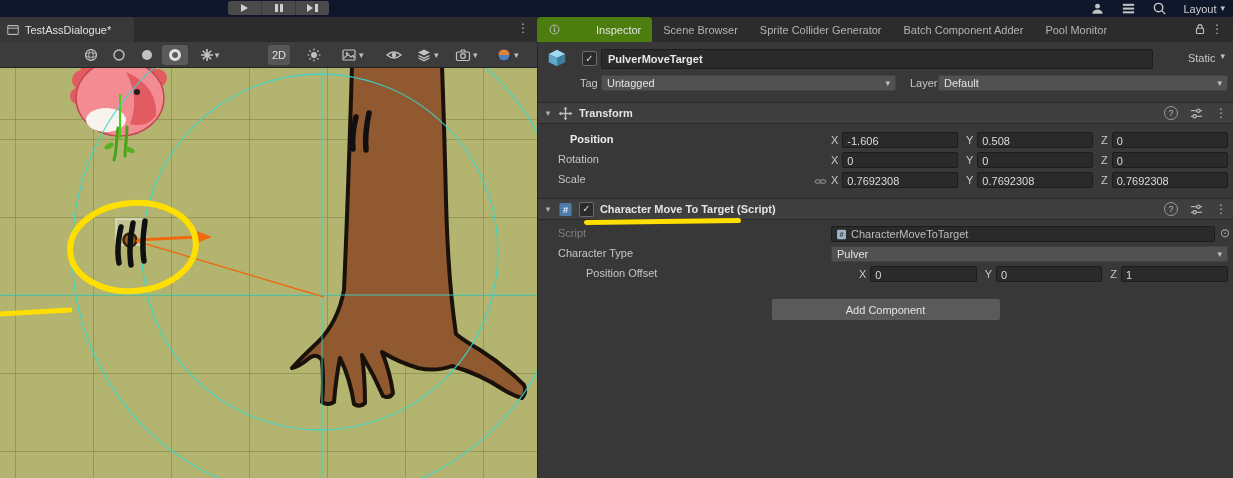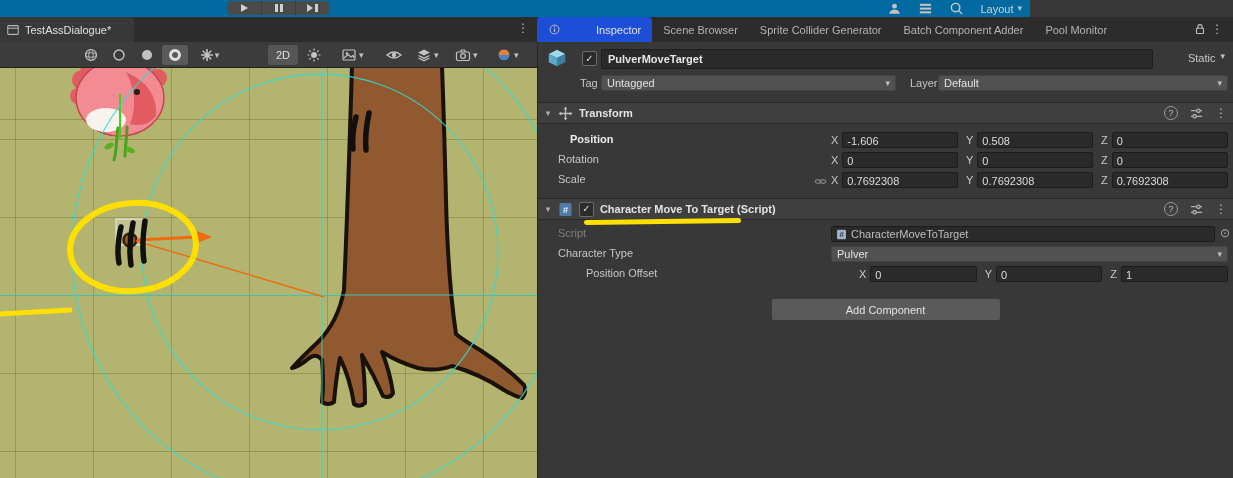--- a/index.html
+++ b/index.html
@@ -1,50 +1,50 @@
 <!DOCTYPE html>
 <html><head>
 <meta charset="utf-8">
 <style>
   html,body{margin:0;padding:0;background:#222;}
   #app{position:relative;width:1233px;height:478px;background:#383838;overflow:hidden;
        font-family:"Liberation Sans",sans-serif;font-size:11px;color:#d2d2d2;
        -webkit-user-select:none;user-select:none;}
 
   
-  #topbar{position:absolute;left:0;top:0;width:1030px;height:17px;background:#0369a1;border-bottom:7px solid #e5e5e5;}
+  #topbar{position:absolute;left:0;top:0;width:1233px;height:17px;background:#0f172a;border-bottom:7px solid #e5e5e5;}
   #play-group{position:absolute;left:228px;top:1px;display:flex;}
   .pbtn{width:33px;height:14px;background:#4a4a4a;display:flex;align-items:center;justify-content:center;border-right:1px solid #3a3a3a;}
   .pbtn:first-child{border-radius:3px 0 0 3px;}
   .pbtn:last-child{border-radius:0 3px 3px 0;border-right:none;}
   .tri{width:0;height:0;border-left:7px solid #cfcfcf;border-top:4px solid transparent;border-bottom:4px solid transparent;}
   .tri.small{border-left-width:6px;}
   .pausebars{display:flex;gap:2px;}
   .pausebars i{width:3px;height:8px;background:#cfcfcf;display:block;}
   .stepbar{width:3px;height:8px;background:#cfcfcf;margin-left:2px;}
   #topbar-right{position:absolute;right:8px;top:0;height:17px;display:flex;align-items:center;gap:16px;}
   .caret{font-size:9px;color:#c0c0c0;line-height:1;}
   .layout-group{display:flex;align-items:center;gap:4px;color:#cfcfcf;}
 
   
   #tabrow{position:absolute;left:0;top:17px;width:1233px;height:25px;background:#2c2c2c;}
   #scene-tab{position:absolute;left:0;top:0;height:25px;width:134px;background:#383838;border-radius:0 4px 0 0;
              display:flex;align-items:center;gap:5px;padding-left:6px;box-sizing:border-box;color:#e0e0e0;}
   #scene-tab-kebab{position:absolute;left:517px;top:4px;font-size:12px;color:#bdbdbd;}
   #insp-tabs{position:absolute;left:537px;top:0;height:25px;display:flex;align-items:stretch;}
   .itab{display:flex;align-items:center;gap:5px;padding:0 11px;color:#b3b3b3;white-space:nowrap;}
-  .itab.active{background:#1d4ed8;color:#e2e2e2;border-radius:4px 4px 0 0;gap:35px;}
+  .itab.active{background:#4d7c0f;color:#e2e2e2;border-radius:4px 4px 0 0;gap:35px;}
   #tab-lock{position:absolute;right:26px;top:5px;}
   #tab-kebab{position:absolute;right:10px;top:5px;font-size:12px;color:#bdbdbd;}
 
   
   #scene-toolbar{position:absolute;left:0;top:42px;width:537px;height:26px;background:#3c3c3c;border-bottom:1px solid #232323;box-sizing:border-box;}
   .tbtn{position:absolute;top:3px;width:26px;height:20px;border-radius:3px;display:flex;align-items:center;justify-content:center;}
   .tbtn.sel{background:#5a5a5a;}
-  #btn2d{position:absolute;left:268px;top:3px;width:30px;height:20px;background:#565656;border-radius:3px;
+  #btn2d{position:absolute;left:268px;top:3px;width:22px;height:20px;background:#565656;border-radius:3px;
          display:flex;align-items:center;justify-content:center;color:#e0e0e0;}
   .icobtn{position:absolute;top:3px;height:20px;display:flex;align-items:center;gap:2px;}
 
   
   #viewport{position:absolute;left:0;top:68px;width:537px;height:410px;background:#b3b46f;overflow:hidden;
     background-image:
       repeating-linear-gradient(90deg, rgba(80,80,30,.28) 0 1px, transparent 1px 78px),
       repeating-linear-gradient(0deg,  rgba(80,80,30,.28) 0 1px, transparent 1px 78px);
     background-position:15px 52px;}
   #viewport svg{display:block;}

